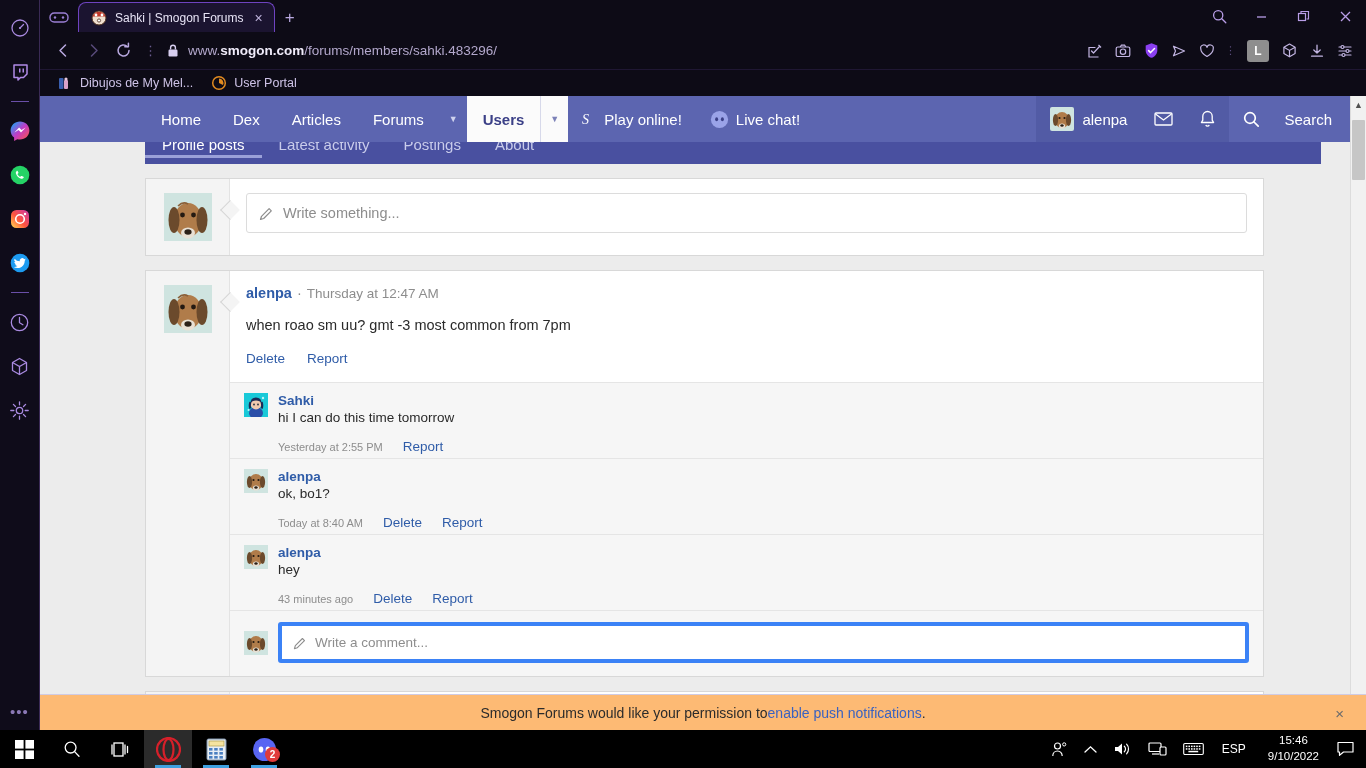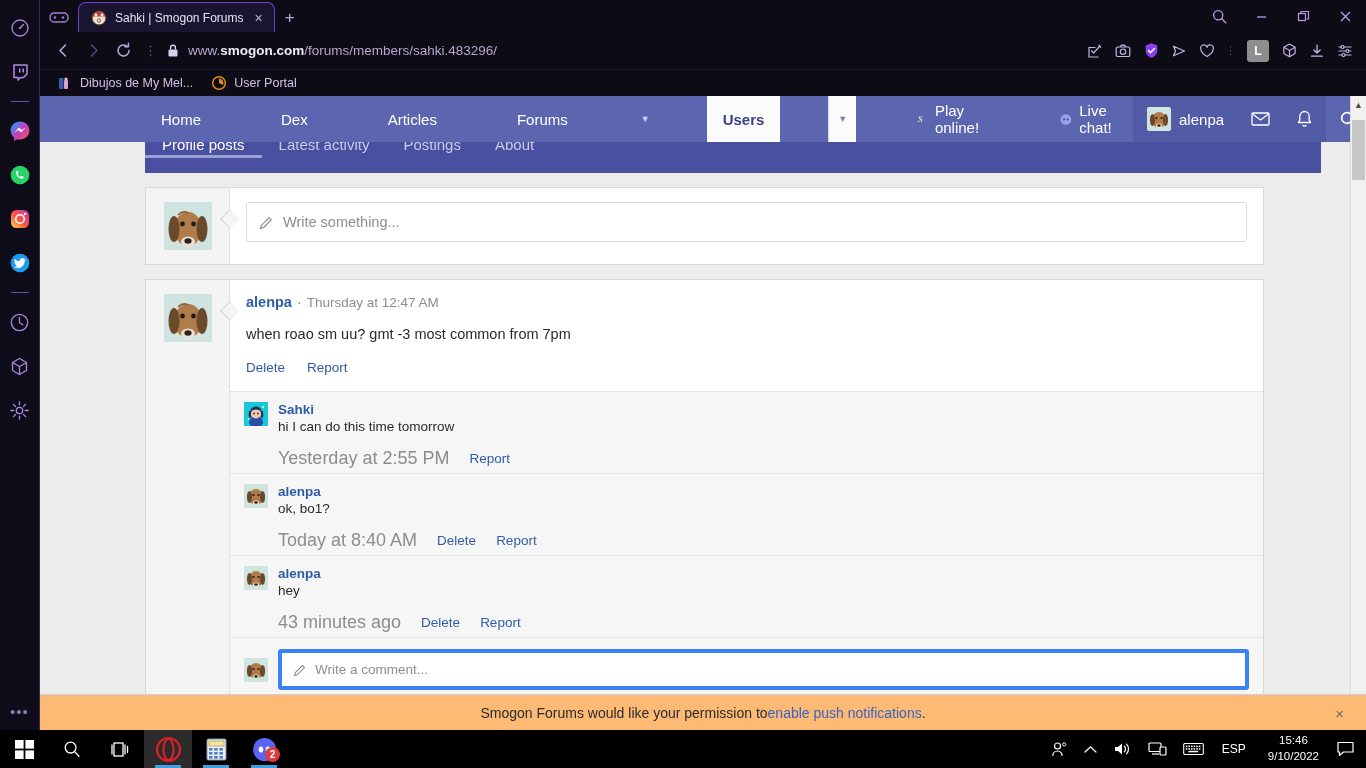--- a/index.html
+++ b/index.html
@@ -108,21 +108,21 @@
     position: absolute; left: 40px; top: 96px; right: 0; bottom: 38px;
     background: #ececec; overflow: hidden;
   }
   #page-scroll { position: absolute; left: 0; top: 0; right: 16px; bottom: 0; overflow: hidden; }
 
   
   #smogon-nav {
     height: 46px; background: #5c65b0;
     display: flex; align-items: stretch; position: relative; z-index: 5;
   }
-  .nav-left { display: flex; align-items: stretch; margin-left: 105px; gap: 48px; }
+  .nav-left { display: flex; align-items: stretch; margin-left: 105px; }
   .nav-item {
     display: flex; align-items: center; padding: 0 16px;
     color: #fff; font-size: 15px; cursor: pointer; white-space: nowrap;
   }
   .nav-item.active { background: #fbfbfb; color: #3b4087; font-weight: bold; }
   .nav-caret {
     display: flex; align-items: center; padding: 0 9px; cursor: pointer;
     color: #cfd2ee; font-size: 9px;
   }
   .nav-item.active + .nav-caret { background: #fbfbfb; color: #7c82b8; border-left: 1px solid #d7d9ea; }
@@ -137,21 +137,21 @@
     width: 44px; background: #525ba5; display: flex; align-items: center; justify-content: center;
     color: #fff; cursor: pointer;
   }
   .nav-search {
     display: flex; align-items: center; gap: 24px; padding: 0 18px 0 14px;
     color: #fff; font-size: 15px; cursor: pointer;
   }
 
   
   #subtabs {
-    height: 31px; background: #4950a0; position: relative; z-index: 1;
+    height: 22px; background: #4950a0; position: relative; z-index: 1;
     display: flex; align-items: flex-start; margin-left: 105px;
     width: 1176px; overflow: hidden;
   }
   .subtab {
     padding: 0 17px; color: #c9cceb; font-size: 15px; cursor: pointer;
     line-height: 0.35; position: relative;
   }
   .subtab.active { color: #fff; }
   .subtab.active::after {
     content: ""; position: absolute; left: 0; right: 0; bottom: -11px;
@@ -195,21 +195,21 @@
   .comments { margin: 16px -16px -14px -16px; border-top: 1px solid #e5e5e5; }
   .comment {
     display: flex; gap: 10px; background: #f6f6f6;
     border-bottom: 1px solid #e5e5e5; padding: 10px 14px 4px 14px;
   }
   .comment-avatar { width: 24px; height: 24px; flex: none; }
   .comment-body { flex: 1; min-width: 0; }
   .comment-author { color: #2f5ca8; font-weight: bold; font-size: 13.5px; cursor: pointer; }
   .comment-text { color: #2a2a2a; font-size: 13.5px; margin-top: 2px; }
   .comment-meta { display: flex; gap: 20px; margin-top: 14px; align-items: center; }
-  .comment-time { color: #8d8d8d; font-size: 18px; }
+  .comment-time { color: #8d8d8d; font-size: 11px; }
   .comment-box {
     display: flex; gap: 10px; align-items: center;
     background: #f6f6f6; padding: 11px 14px 13px 14px;
   }
   .comment-input {
     flex: 1; border: 4px solid #3b82f6; border-radius: 3px; background: #fff;
     padding: 9px 11px; display: flex; align-items: center; gap: 8px;
     color: #8d8d8d; font-size: 13.5px; cursor: text;
   }
   .partial-block {

